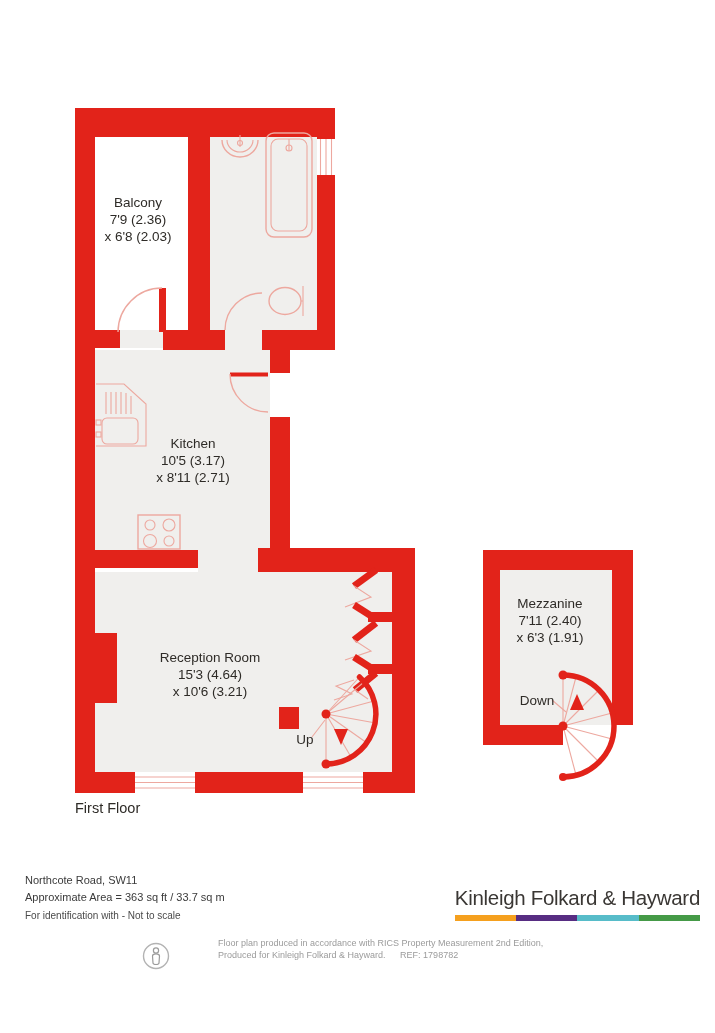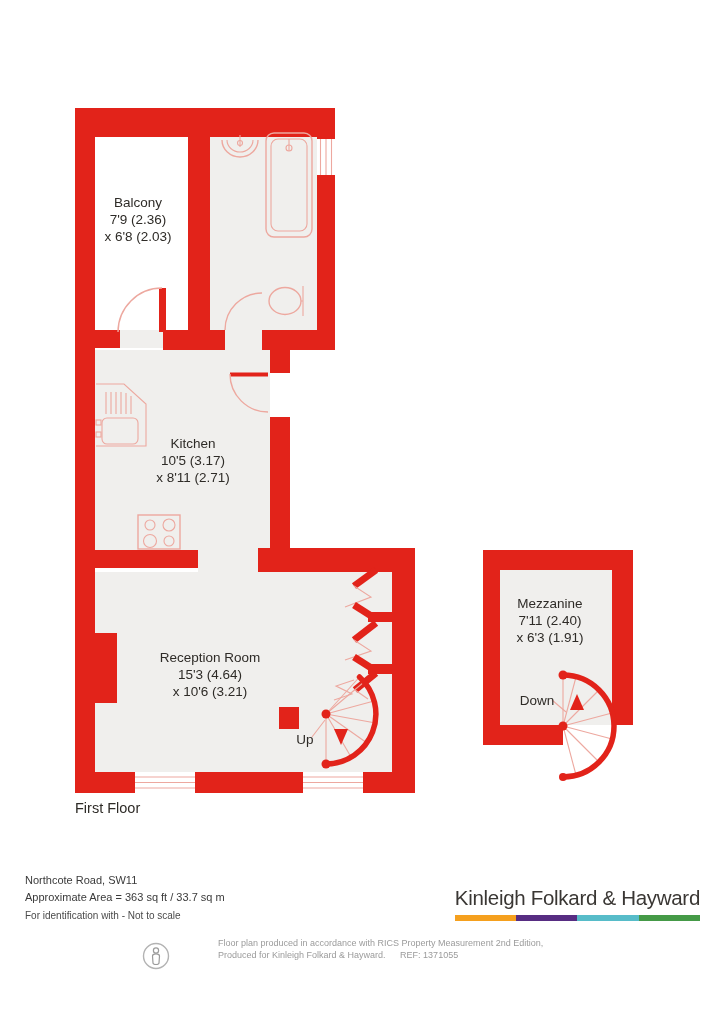--- a/index.html
+++ b/index.html
@@ -238,15 +238,15 @@
 <svg class="nicon" width="28" height="28" viewBox="0 0 28 28">
   <circle cx="14" cy="14" r="12.5" fill="none" stroke="#b3b3b3" stroke-width="1.4"></circle>
   <circle cx="14" cy="8.5" r="2.6" fill="none" stroke="#9b9b9b" stroke-width="1.2"></circle>
   <path d="M10.5 14 Q10.5 11.8 14 11.8 Q17.5 11.8 17.5 14 L17 21 Q16.8 22.5 14 22.5 Q11.2 22.5 11 21 Z" fill="none" stroke="#9b9b9b" stroke-width="1.2"></path>
 </svg>
 
 <div class="disclaimer">
   <div>Floor plan produced in accordance with RICS Property Measurement 2nd Edition,</div>
   <div>
     <span>Produced for Kinleigh Folkard &amp; Hayward.</span>
-    <span class="sep">REF: 1371055</span>
+    <span class="sep">REF: 1798782</span>
   </div>
 </div>
 
 </body></html>

